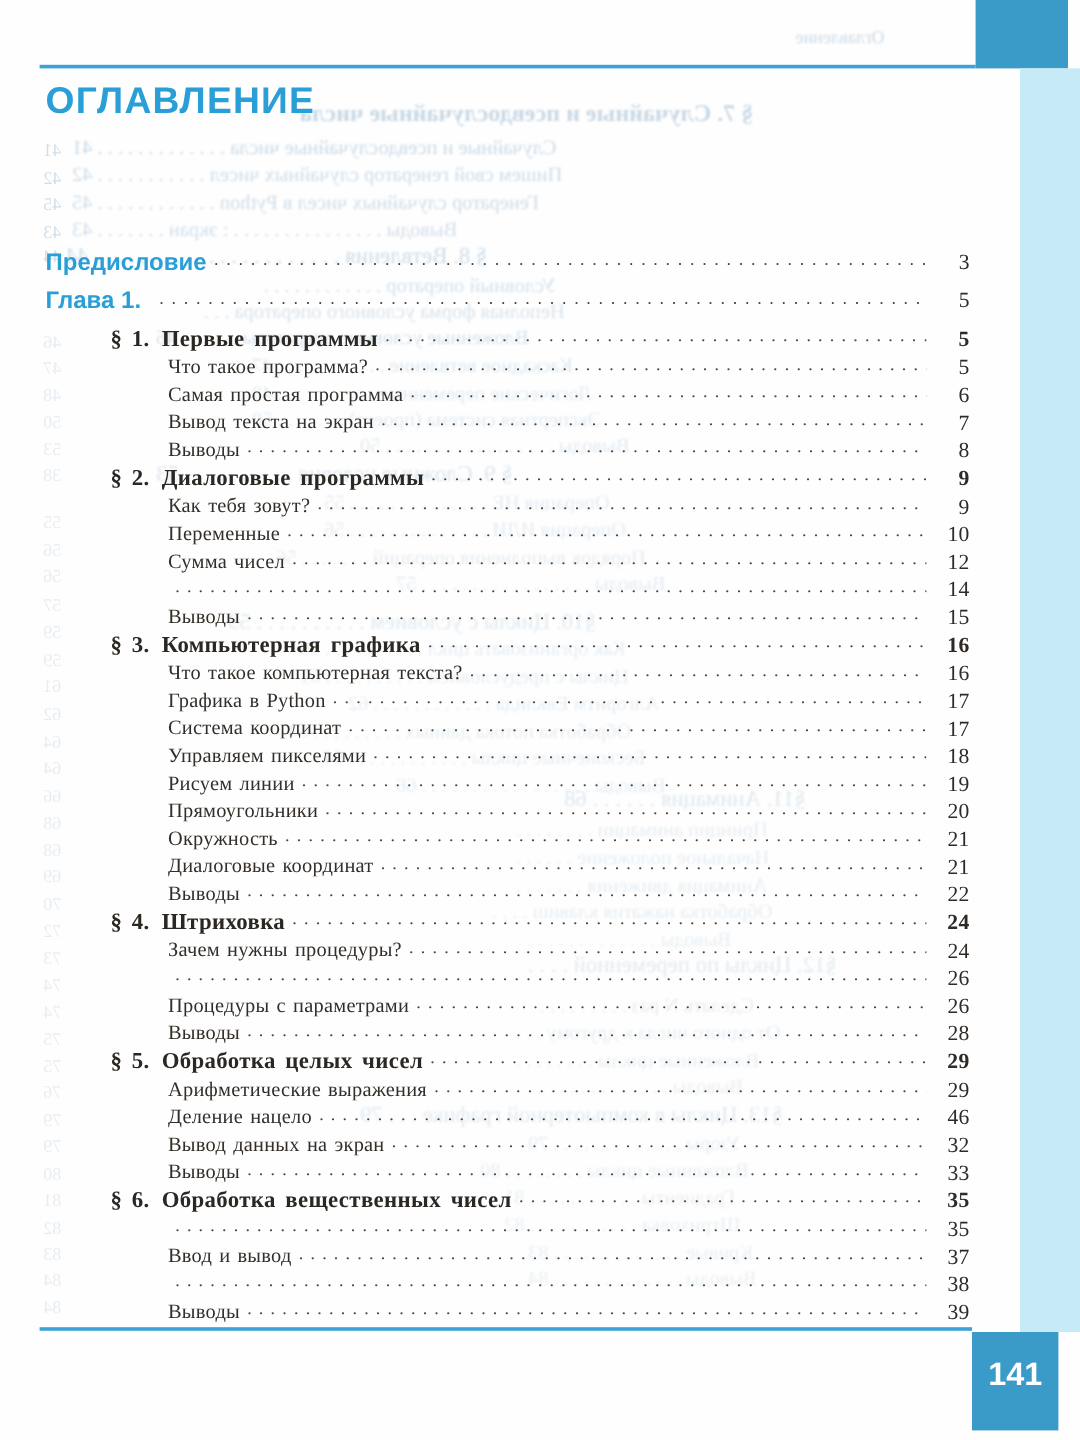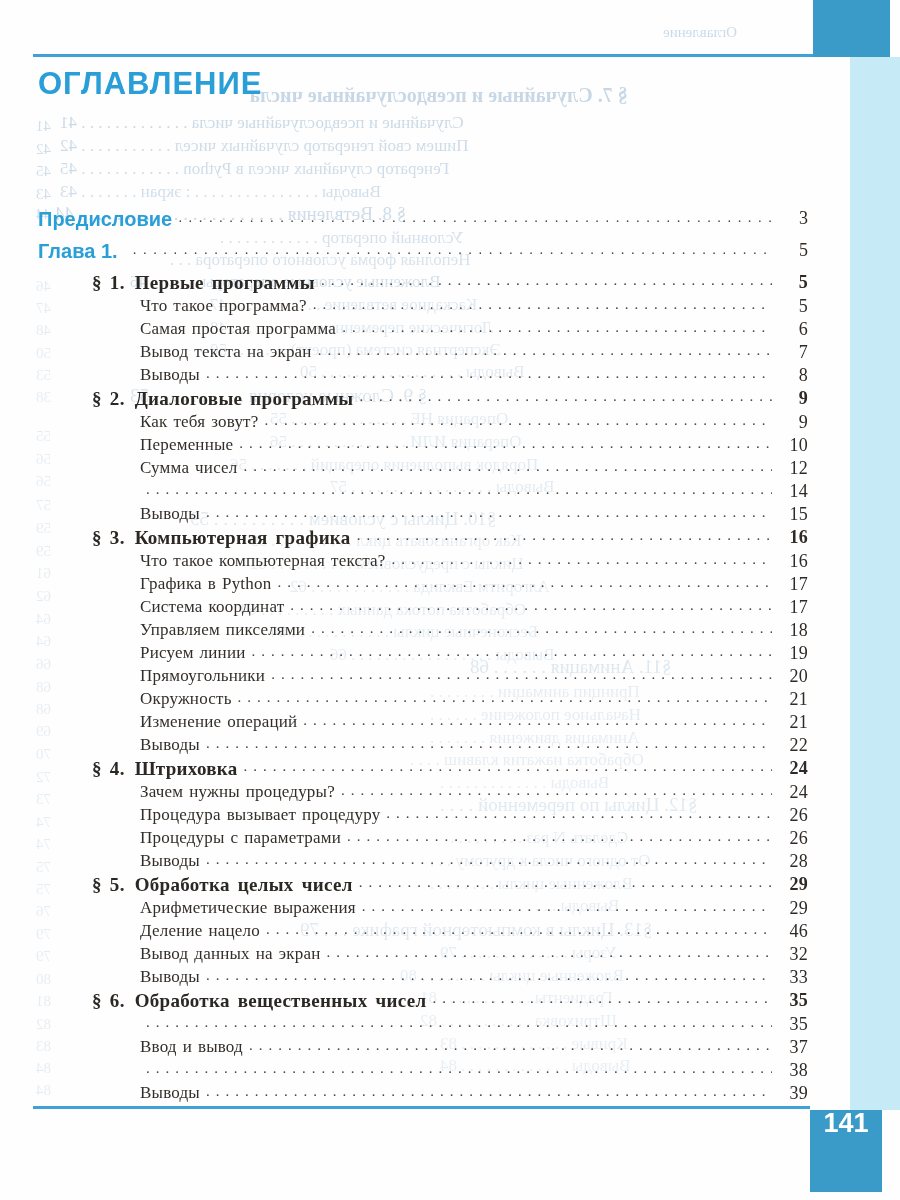--- a/index.html
+++ b/index.html
@@ -5,21 +5,21 @@
   html,body{margin:0;padding:0;background:#ffffff;}
   .page{position:relative;width:900px;height:1200px;background:#fefefe;overflow:hidden;
         font-family:"Liberation Serif", serif;color:#2f2a26;}
   .rule{position:absolute;background:#3ea2d4;height:3px;}
   .rule-top{left:33px;top:54px;width:780px;}
   .rule-bottom{left:33px;top:1106px;width:777px;}
   .corner-square{position:absolute;left:813px;top:0;width:77px;height:57px;background:#3a9bc9;}
   .edge-strip{position:absolute;left:850px;top:57px;width:50px;height:1053px;background:#c6ebf7;}
   .badge{position:absolute;left:810px;top:1110px;width:72px;height:82px;background:#3a9bc9;
          color:#ffffff;font-family:"Liberation Sans", sans-serif;font-weight:bold;font-size:27px;
-         text-align:center;line-height:1;padding-top:0;box-sizing:border-box;}
+         text-align:center;line-height:1;padding-top:22px;box-sizing:border-box;}
   .heading{position:absolute;left:38px;top:66px;margin:0;font-family:"Liberation Sans", sans-serif;
            font-weight:bold;font-size:31px;letter-spacing:1px;color:#2a9ed7;z-index:3;}
   
   .ghost-layer{position:absolute;inset:0;z-index:1;pointer-events:none;}
   .ghost{position:absolute;transform:scaleX(-1);color:#5f8fb6;white-space:nowrap;
          filter:blur(0.7px);font-family:"Liberation Serif", serif;}
   .ghost-num{position:absolute;transform:scaleX(-1);color:#5f8fb6;filter:blur(0.6px);
              font-size:15px;font-family:"Liberation Serif", serif;}
   
   .toc{position:absolute;left:38px;top:208px;width:770px;z-index:2;}
@@ -237,42 +237,41 @@
         <span class="label">Прямоугольники</span>
         <span class="dots">............................................................................................................................................................................................................................................................................................................</span>
         <span class="pagenum">20</span>
       </div>
       <div class="row row--sub">
         <span class="label">Окружность</span>
         <span class="dots">............................................................................................................................................................................................................................................................................................................</span>
         <span class="pagenum">21</span>
       </div>
       <div class="row row--sub">
-        <span class="label">Изменение операций</span>
+        <span class="label">Диалоговые координат</span>
         <span class="dots">............................................................................................................................................................................................................................................................................................................</span>
         <span class="pagenum">21</span>
       </div>
       <div class="row row--sub">
         <span class="label">Выводы</span>
         <span class="dots">............................................................................................................................................................................................................................................................................................................</span>
         <span class="pagenum">22</span>
       </div>
       <div class="row row--section">
         <span class="prefix">§ 4.</span>
         <span class="label">Штриховка</span>
         <span class="dots">............................................................................................................................................................................................................................................................................................................</span>
         <span class="pagenum">24</span>
       </div>
       <div class="row row--sub">
         <span class="label">Зачем нужны процедуры?</span>
         <span class="dots">............................................................................................................................................................................................................................................................................................................</span>
         <span class="pagenum">24</span>
       </div>
       <div class="row row--sub">
-        <span class="label">Процедура вызывает процедуру</span>
         <span class="dots">............................................................................................................................................................................................................................................................................................................</span>
         <span class="pagenum">26</span>
       </div>
       <div class="row row--sub">
         <span class="label">Процедуры с параметрами</span>
         <span class="dots">............................................................................................................................................................................................................................................................................................................</span>
         <span class="pagenum">26</span>
       </div>
       <div class="row row--sub">
         <span class="label">Выводы</span>

